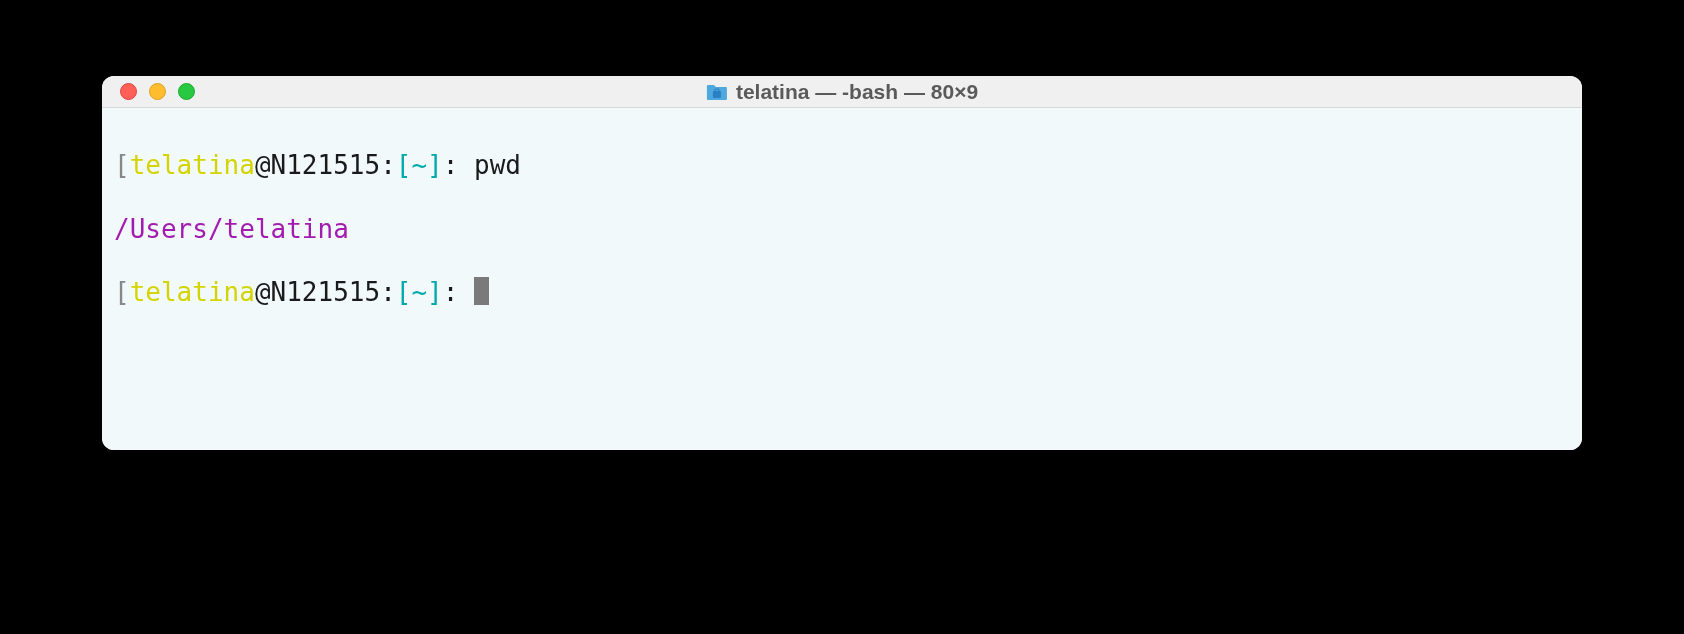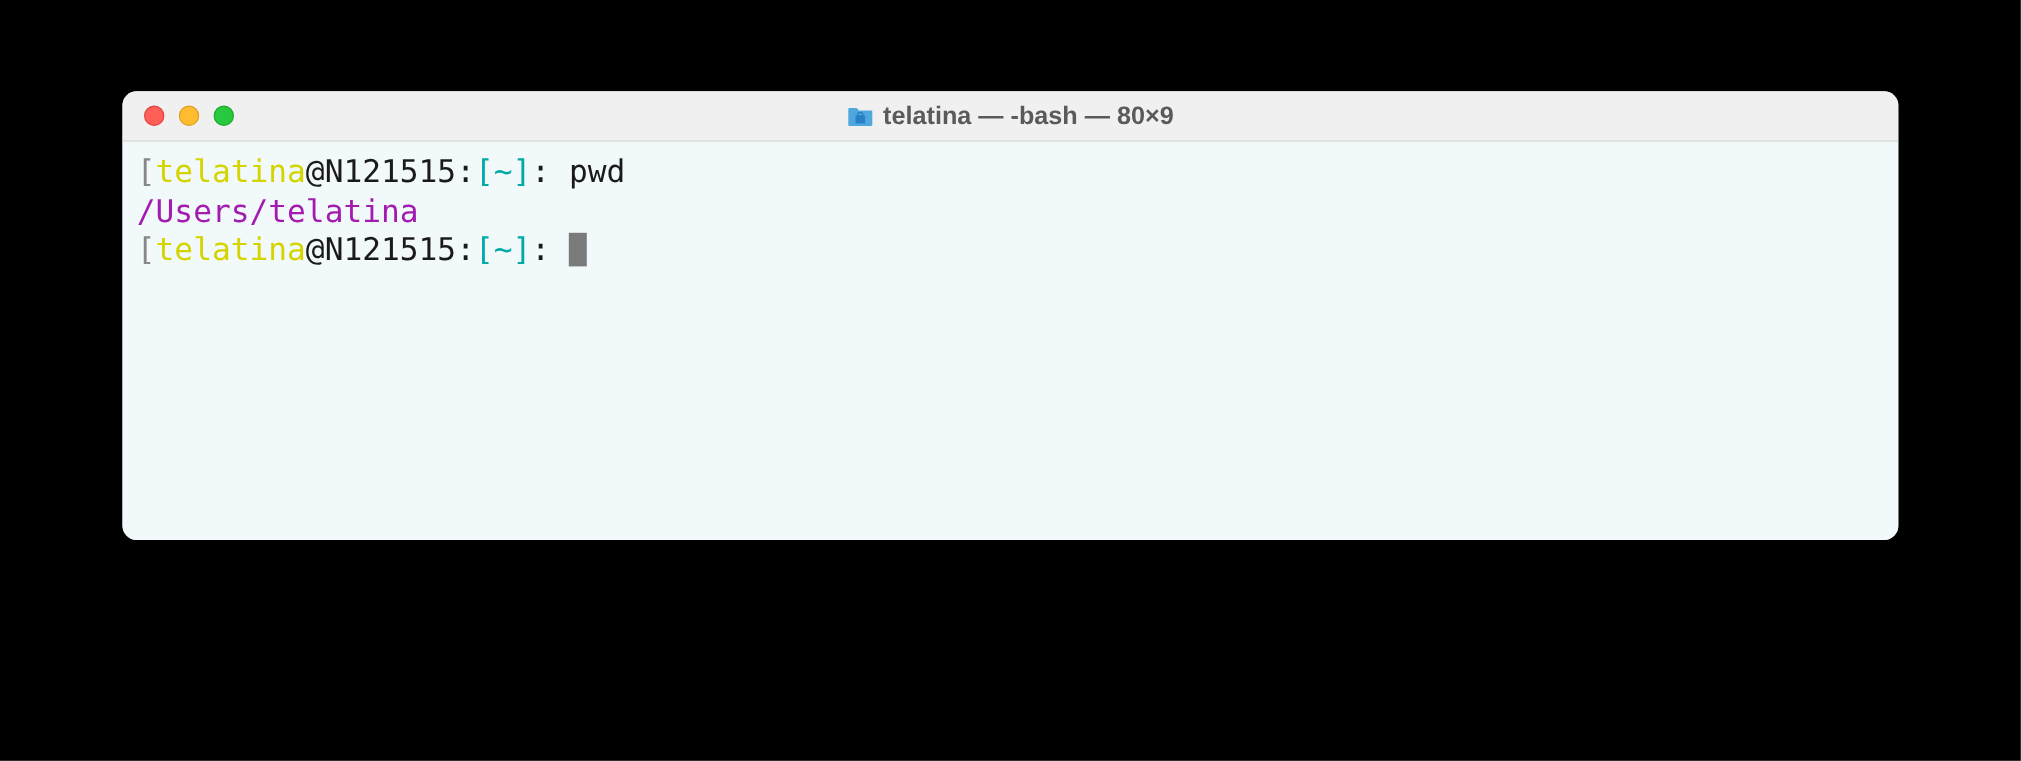--- a/index.html
+++ b/index.html
@@ -21,21 +21,21 @@
       width: 1480px;
       height: 374px;
       background: #f2f9fb;
       border-radius: 12px;
       overflow: hidden;
       box-shadow: 0 20px 60px rgba(0,0,0,0.5);
       display: flex;
       flex-direction: column;
     }
     .title-bar {
-      height: 42px;
+      height: 32px;
       background: #f0f0f0;
       border-bottom: 1px solid #d8d8d8;
       display: flex;
       align-items: center;
       position: relative;
       padding: 0 18px;
     }
     .traffic-lights {
       display: flex;
       gap: 12px;
@@ -84,21 +84,21 @@
     .cmd-text { color: #1a1a1a; }
     .output-text { color: #a21caf; }
     .cursor-block {
       display: inline-block;
       width: 15px;
       height: 28px;
       background: #7a7a7a;
       vertical-align: text-bottom;
       margin-bottom: 2px;
     }
-    .line { display: block; }
+    .line { display: block; margin-top: 31px; }
   </style>
 </head>
 <body>
 
 <div class="terminal-window">
   <div class="title-bar">
     <div class="traffic-lights">
       <div class="traffic-light close"></div>
       <div class="traffic-light minimize"></div>
       <div class="traffic-light zoom"></div>

